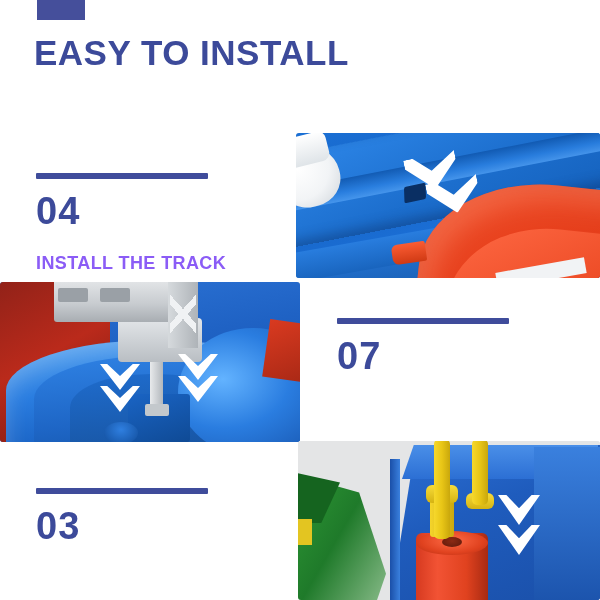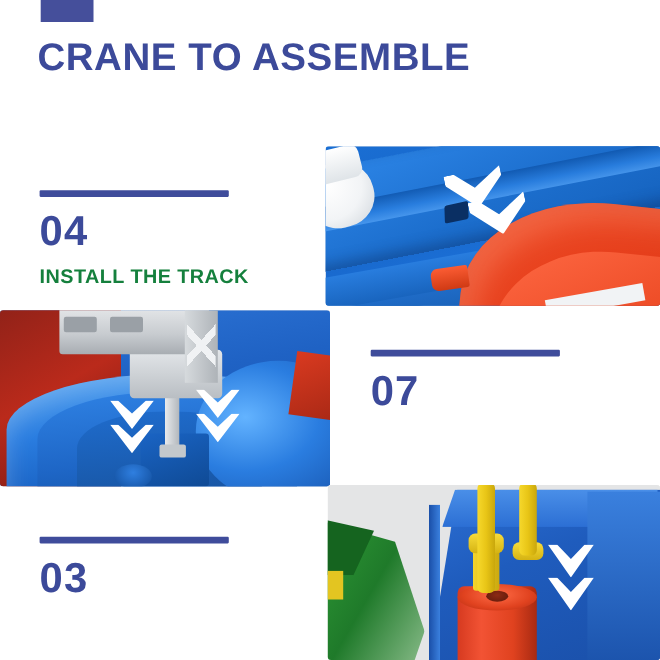--- a/index.html
+++ b/index.html
@@ -60,23 +60,23 @@
     line-height: 42px;
     font-weight: bold;
     color: #3c4a9a;
     letter-spacing: 1px;
     margin-top: 11px;
   }
   .step-label {
     font-size: 18px;
     line-height: 23px;
     font-weight: bold;
-    color: #15803d;
+    color: #8b5cf6;
     letter-spacing: 0.4px;
-    margin-top: 8px;
+    margin-top: 20px;
     white-space: pre-line;
   }
 
   .step-01 { left: 36px; top: 173px; }
   .step-02 { left: 337px; top: 318px; }
   .step-03 { left: 36px; top: 488px; }
 
   
   .photo {
     position: absolute;
@@ -462,21 +462,21 @@
     filter: drop-shadow(1px 2px 2px rgba(0,0,0,.2));
   }
 </style>
 </head>
 <body>
 
 <div id="page">
 
   <div class="accent-bar"></div>
 
-  <div class="page-title">CRANE TO ASSEMBLE</div>
+  <div class="page-title">EASY TO INSTALL</div>
 
   <div class="photo photo-track">
     <div class="scene">
       <div class="p1-bg"></div>
       <div class="p1-rail-top"></div>
       <div class="p1-rail-groove"></div>
       <div class="p1-rail-lower"></div>
       <div class="p1-rail-lower2"></div>
       <div class="p1-red-curve"></div>
       <div class="p1-red-inner"></div>

